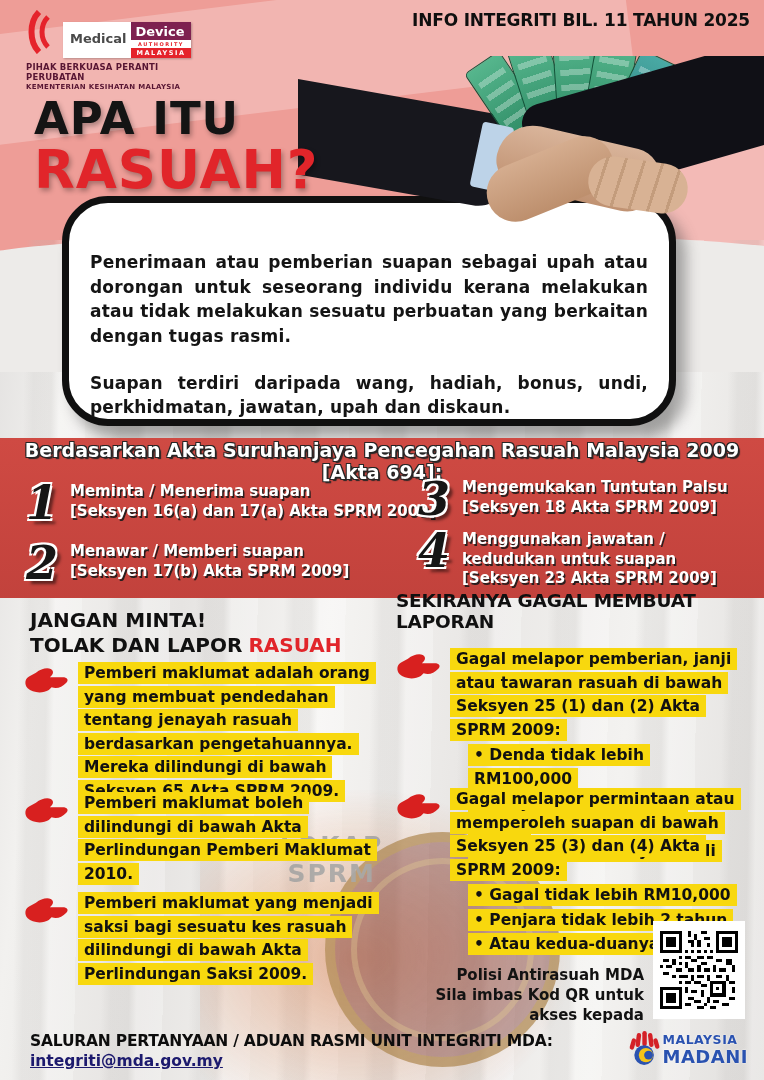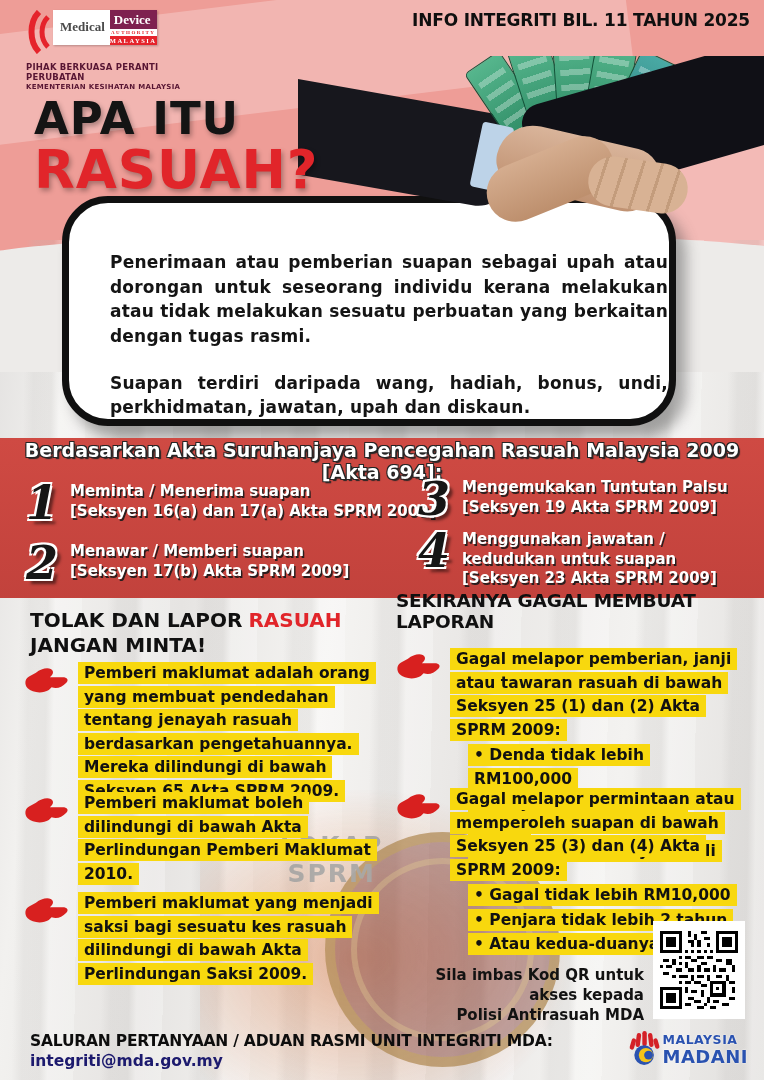--- a/index.html
+++ b/index.html
@@ -8,21 +8,21 @@
     background:linear-gradient(96deg,#dedcdb 0%,#f2f1ef 12%,#e6e4e2 28%,#f5f4f2 45%,#e9e7e5 62%,#f3f2f0 80%,#e1dfdd 100%);}
   .streaks{position:absolute;left:0;right:0;top:240px;bottom:0;z-index:0;
     background:repeating-linear-gradient(91deg,rgba(255,255,255,0) 0 26px,rgba(186,184,182,.18) 36px 54px,rgba(255,255,255,.28) 62px 88px);}
   
   .pink{position:absolute;top:0;left:0;width:764px;height:262px;background:#ee9d97;overflow:hidden;z-index:0;}
   .pink-stripe{position:absolute;top:0px;left:-70px;width:700px;height:110px;background:rgba(255,255,255,.25);transform:rotate(-7deg);}
   .pink-stripe2{position:absolute;top:150px;right:-60px;width:420px;height:160px;background:rgba(255,255,255,.30);transform:rotate(-14deg);}
   .curve{position:absolute;top:232px;left:-70px;width:904px;height:140px;background:#edebe9;border-radius:100% 100% 0 0 / 80px 60px 0 0;z-index:1;}
   
   .mda{position:absolute;top:10px;left:26px;z-index:5;width:180px;}
-  .mda-row{display:flex;align-items:flex-start;gap:3px;font-family:Liberation Serif, serif;}
+  .mda-row{display:flex;align-items:flex-end;gap:13px;}
   .mda-box{display:flex;box-shadow:1px 1px 2px rgba(0,0,0,.25);}
   .mda-medical{background:#fff;color:#4a4a4a;font-weight:bold;font-size:13px;padding:9px 5px 9px 7px;}
   .mda-right{display:flex;flex-direction:column;}
   .mda-device{background:#7e2150;color:#fff;font-weight:bold;font-size:13px;padding:2px 6px 1px 4px;}
   .mda-auth{background:#fff;color:#e5232b;font-size:5px;font-weight:bold;letter-spacing:1.5px;text-align:center;padding:1px 0;}
   .mda-malaysia{background:#e5232b;color:#fff;font-size:6.5px;font-weight:bold;letter-spacing:1.5px;text-align:center;padding:1px 0;}
   .mda-sub1{margin-top:4px;font-size:8.5px;font-weight:bold;color:#571533;letter-spacing:.2px;}
   .mda-sub2{font-size:7px;font-weight:bold;color:#571533;margin-top:1px;letter-spacing:.3px;}
   
   .issue{position:absolute;top:10px;right:14px;font-size:17px;font-weight:bold;color:#0f0f0f;letter-spacing:-.2px;z-index:5;}
@@ -41,21 +41,21 @@
   .n4{left:288px;top:-14px;transform:rotate(10deg);}
   .n5{left:316px;top:-4px;transform:rotate(26deg);background:linear-gradient(180deg,#49a9a4,#23706c);}
   .sleeveL{left:-34px;top:40px;width:252px;height:94px;background:#17171d;transform:rotate(10deg);border-radius:0 14px 34px 0;}
   .cuffL{left:178px;top:68px;width:32px;height:66px;background:#bdd3e8;transform:rotate(12deg);border-radius:4px;}
   .handL{left:198px;top:80px;width:164px;height:64px;background:linear-gradient(#dab openai59a,#c09272);background:linear-gradient(#d9b49a,#c09272);border-radius:40px 30px 34px 30px;transform:rotate(13deg);}
   .fingerL{left:290px;top:104px;width:100px;height:50px;border-radius:26px;background:repeating-linear-gradient(100deg,#d8b294 0 15px,#c39c7c 15px 18px);transform:rotate(8deg);}
   .sleeveR{right:-36px;top:14px;width:274px;height:102px;background:#101016;transform:rotate(-16deg);border-radius:20px 0 0 28px;}
   .handR{right:148px;top:94px;width:132px;height:58px;background:linear-gradient(#d5ad8f,#bd8f6d);border-radius:30px;transform:rotate(-22deg);}
   
   .bubble{position:absolute;left:62px;top:196px;width:600px;height:216px;background:#fff;border:7px solid #101010;border-radius:46px;z-index:2;box-shadow:10px 12px 14px rgba(70,70,70,.45);}
-  .bubble-text{position:absolute;left:90px;top:250px;width:558px;z-index:3;font-size:17px;font-weight:bold;color:#141414;line-height:1.45;text-align:justify;letter-spacing:.2px;margin-left:20px;}
+  .bubble-text{position:absolute;left:90px;top:250px;width:558px;z-index:3;font-size:17px;font-weight:bold;color:#141414;line-height:1.45;text-align:justify;letter-spacing:.2px;}
   .bubble-text .p2{margin-top:22px;}
   
   .redband{position:absolute;left:0;top:438px;width:764px;height:160px;background:linear-gradient(180deg,#cf4a43,#c2423c);z-index:2;}
   .rb-head{text-align:center;padding-top:1px;font-size:19px;font-weight:bold;color:#fff;
     text-shadow:-1px -1px 0 #252525,1px -1px 0 #252525,-1px 1px 0 #252525,2px 2px 1px #252525;}
   .rb-item{position:absolute;display:flex;gap:12px;align-items:flex-start;}
   .rb-num{font-family:"DejaVu Serif",serif;font-style:italic;font-weight:bold;font-size:46px;line-height:.95;color:#161616;
     text-shadow:-2px -2px 0 #fff,2px -2px 0 #fff,-2px 2px 0 #fff,2px 2px 0 #fff,5px 5px 3px rgba(0,0,0,.5);}
   .rb-text{font-size:15px;font-weight:bold;color:#fff;line-height:1.3;text-shadow:1.5px 1.5px 0 rgba(25,25,25,.9);}
   .pos1{left:26px;top:44px;}  .pos2{left:26px;top:104px;}
@@ -80,21 +80,21 @@
   .ri1{left:396px;top:648px;} .ri2{left:396px;top:788px;}
   .bullets{margin-top:2px;margin-left:18px;}
   .bullet{margin-top:1px;}
   .bullet .hl::before{content:"•  ";}
   
   .qr{position:absolute;left:656px;top:924px;width:86px;height:92px;background:#fff;display:flex;align-items:center;justify-content:center;z-index:4;box-shadow:0 0 0 3px #fff;}
   .qr-caption{position:absolute;left:398px;top:966px;width:246px;text-align:right;font-size:15px;font-weight:bold;color:#121212;line-height:1.32;z-index:4;}
   
   .contact{position:absolute;left:30px;top:1032px;z-index:4;}
   .contact-label{font-size:15.5px;font-weight:bold;color:#0d0d0d;letter-spacing:-.2px;}
-  .email{display:inline-block;margin-top:2px;font-size:15.5px;font-weight:bold;color:#1c1a6e;cursor:pointer;}
+  .email{display:inline-block;margin-top:2px;font-size:15.5px;font-weight:bold;color:#1c1a6e;text-decoration:underline;cursor:pointer;}
   .madani{position:absolute;right:16px;top:1030px;display:flex;align-items:center;gap:2px;z-index:4;}
   .madani-words{display:flex;flex-direction:column;line-height:1;}
   .m1{font-size:12.5px;font-weight:bold;color:#2a52b0;letter-spacing:.5px;text-shadow:0 0 2px #fff;}
   .m2{font-size:18px;font-weight:bold;color:#2a52b0;letter-spacing:.5px;margin-top:1px;text-shadow:0 0 2px #fff;}
 </style>
 </head>
 <body>
 
 <div class="poster">
 
@@ -166,21 +166,21 @@
       <span class="rb-num">2</span>
       <div class="rb-text">
         <div>Menawar / Memberi suapan</div>
         <div>[Seksyen 17(b) Akta SPRM 2009]</div>
       </div>
     </div>
     <div class="rb-item pos3">
       <span class="rb-num">3</span>
       <div class="rb-text">
         <div>Mengemukakan Tuntutan Palsu</div>
-        <div>[Seksyen 19 Akta SPRM 2009]</div>
+        <div>[Seksyen 18 Akta SPRM 2009]</div>
       </div>
     </div>
     <div class="rb-item pos4">
       <span class="rb-num">4</span>
       <div class="rb-text">
         <div>Menggunakan jawatan / kedudukan untuk suapan</div>
         <div>[Seksyen 23 Akta SPRM 2009]</div>
       </div>
     </div>
   </div>
@@ -188,22 +188,22 @@
   <div class="photo">
     <div class="glow"></div>
     <div class="emblem"></div>
     <div class="lokap">
       <div>LOKAP</div>
       <div>SPRM</div>
     </div>
   </div>
 
   <div class="lh">
+    <div>JANGAN MINTA!</div>
     <div><span>TOLAK DAN LAPOR</span><span class="red">RASUAH</span></div>
-    <div>JANGAN MINTA!</div>
   </div>
 
   <div class="item li1">
     <span class="hand">
       <svg viewBox="0 0 50 32" width="46" height="30">
           <path fill="#d8201f" d="M6 12 C1 14 0 21 4 25 C9 30 20 31 27 27 L30 24 C36 26 41 24 46 19 C49 16 47 13 42 13 L28 13 C32 10 33 6 29 4 C25 2 18 4 13 8 Z"></path>
         </svg>
     </span>
     <div class="ltext"><span class="hl">Pemberi maklumat adalah orang yang membuat pendedahan tentang jenayah rasuah berdasarkan pengetahuannya. Mereka dilindungi di bawah Seksyen 65 Akta SPRM 2009.</span></div>
   </div>
@@ -252,22 +252,22 @@
       <span class="hl">Gagal melapor permintaan atau memperoleh suapan di bawah Seksyen 25 (3) dan (4) Akta SPRM 2009:</span>
       <div class="bullets">
         <div class="bullet"><span class="hl">Gagal tidak lebih RM10,000</span></div>
         <div class="bullet"><span class="hl">Penjara tidak lebih 2 tahun</span></div>
         <div class="bullet"><span class="hl">Atau kedua-duanya sekali</span></div>
       </div>
     </div>
   </div>
 
   <div class="qr-caption">
+    <div>Polisi Antirasuah MDA</div>
     <div>Sila imbas Kod QR untuk akses kepada</div>
-    <div>Polisi Antirasuah MDA</div>
   </div>
   <div class="qr">
     <svg viewBox="0 0 25 25" width="78" height="82" shape-rendering="crispEdges">
       <rect width="25" height="25" fill="#fff"></rect>
       <path fill="#000" d="M0 0h7v7H0z"></path>
         <path fill="#fff" d="M1 1h5v5H1z"></path>
         <path fill="#000" d="M2 2h3v3H2z"></path>
       <path fill="#000" d="M18 0h7v7h-7z"></path>
         <path fill="#fff" d="M19 1h5v5h-5z"></path>
         <path fill="#000" d="M20 2h3v3h-3z"></path>

